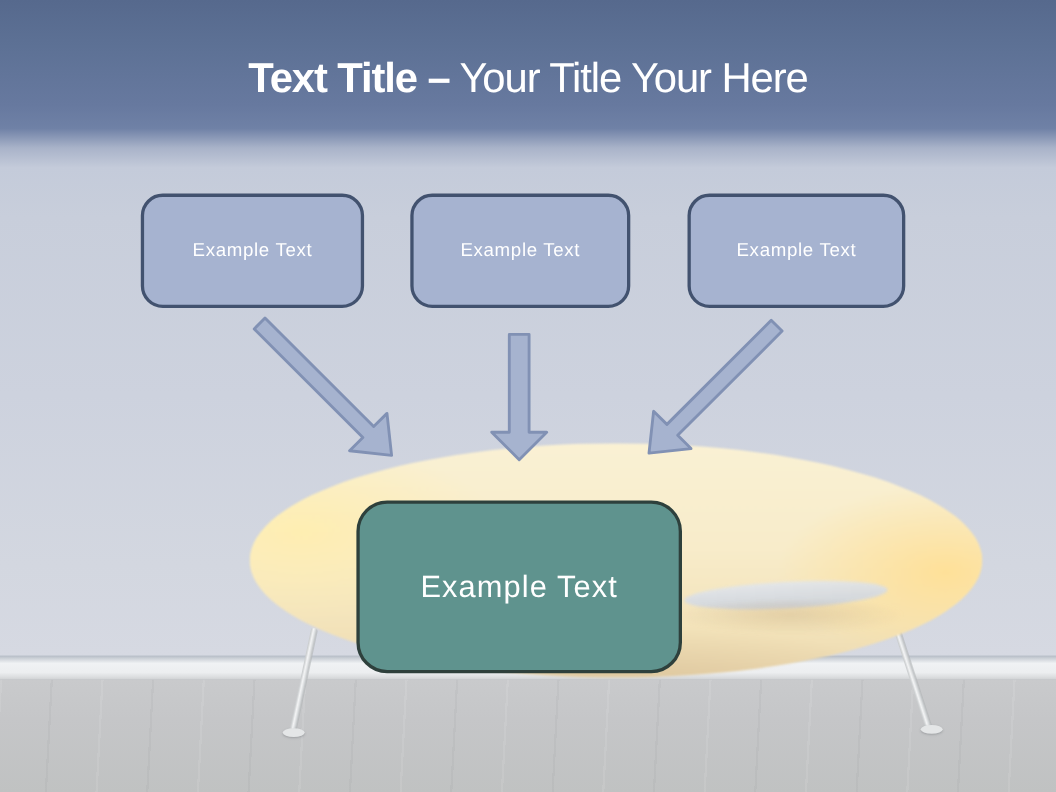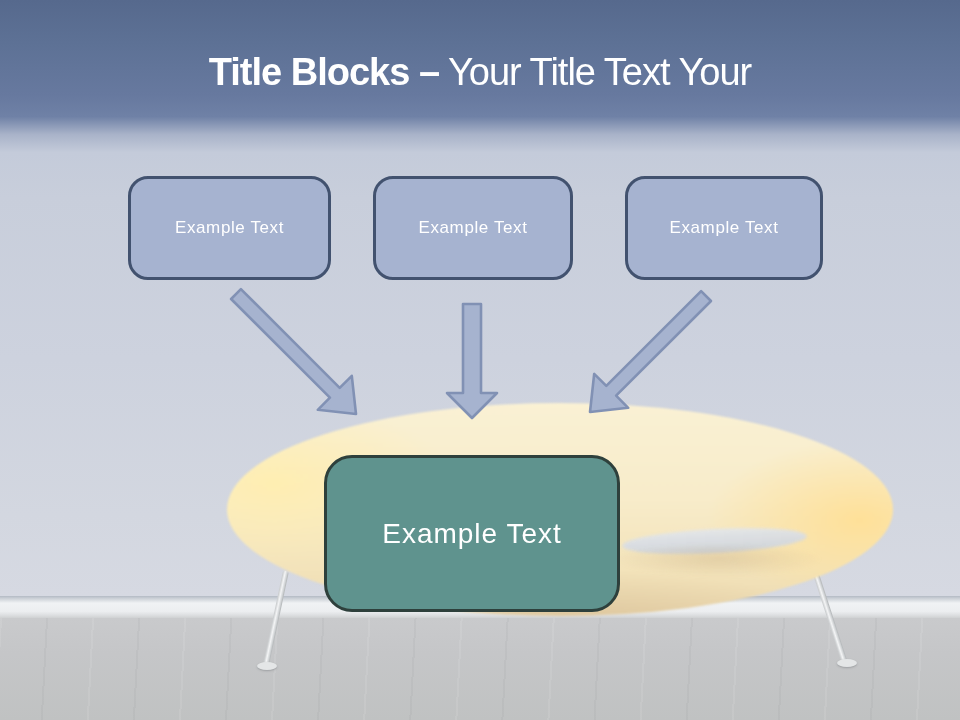--- a/index.html
+++ b/index.html
@@ -113,21 +113,21 @@
   <div class="baseboard"></div>
   <div class="floor"></div>
   <div class="leg leg-l"></div>
   <div class="leg leg-r"></div>
   <div class="foot foot-l"></div>
   <div class="foot foot-r"></div>
   <div class="couch"></div>
   <div class="couch-gap"></div>
   <div class="couch-seatshadow"></div>
 
-  <h1 class="title"><span class="t-bold">Title Blocks –</span> <span class="t-reg">Your Title Text Your</span></h1>
+  <h1 class="title"><span class="t-bold">Text Title –</span> <span class="t-reg">Your Title Your Here</span></h1>
 
   <div class="tbox tbox-1">
     <span>Example Text</span>
   </div>
   <div class="tbox tbox-2">
     <span>Example Text</span>
   </div>
   <div class="tbox tbox-3">
     <span>Example Text</span>
   </div>

